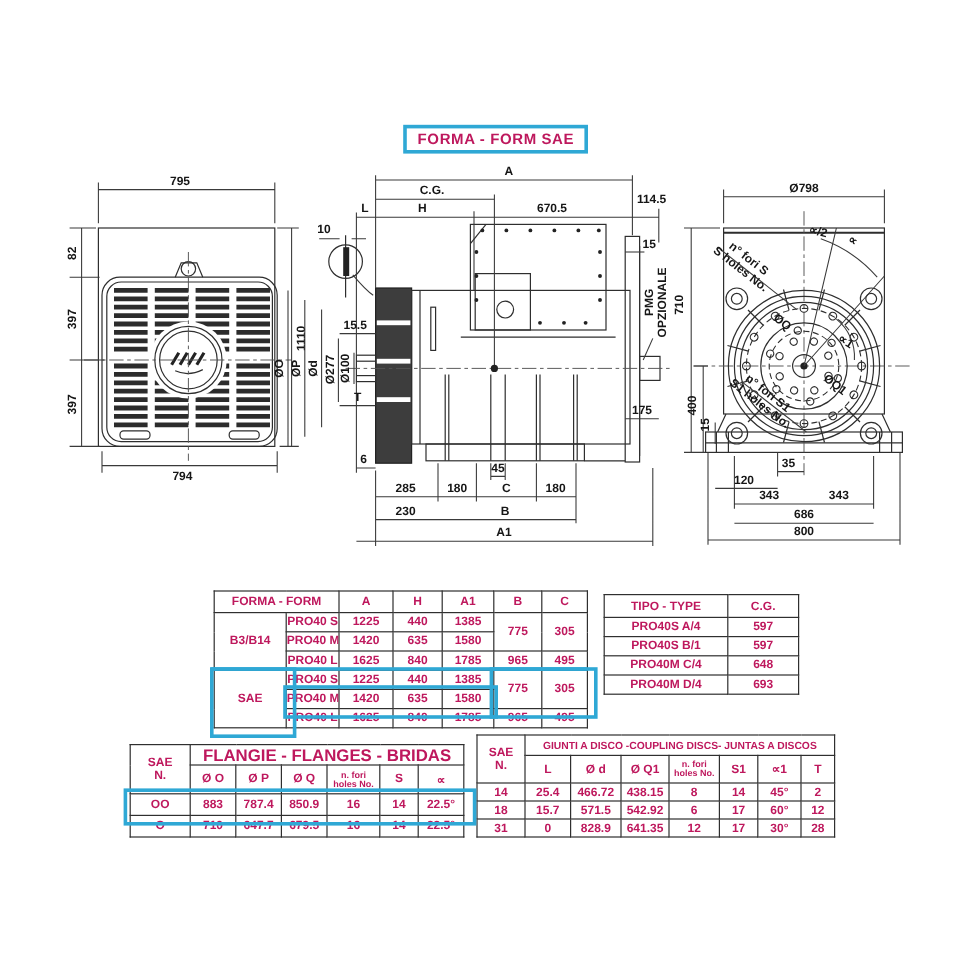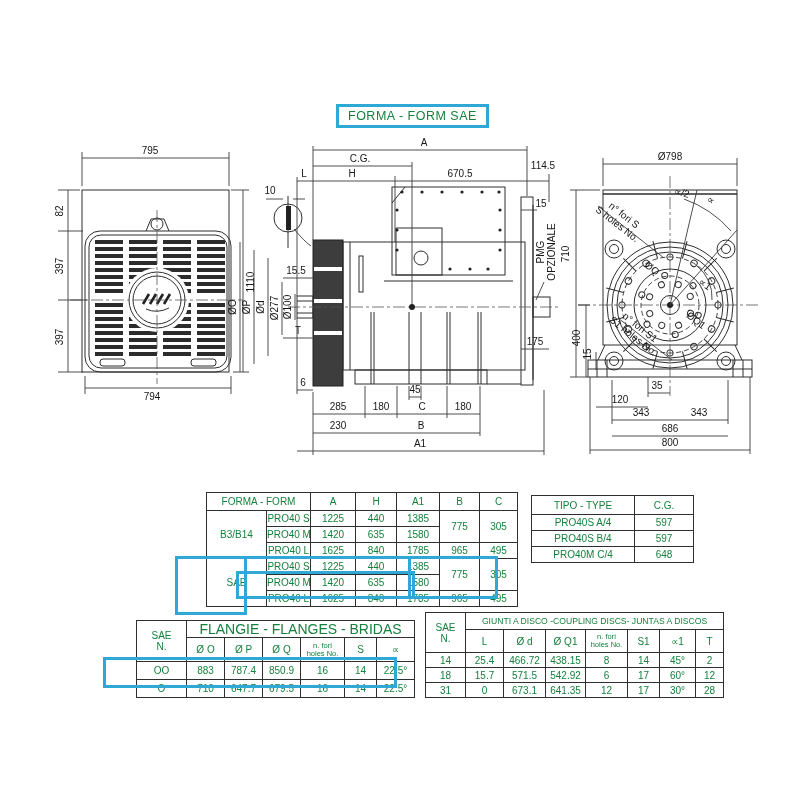--- a/index.html
+++ b/index.html
@@ -1,28 +1,28 @@
 <!DOCTYPE html>
 <html><head>
 <meta charset="utf-8">
 <style>
   html,body{margin:0;padding:0;background:#fff;}
   #root{position:relative;width:800px;height:800px;background:#fff;overflow:hidden;
-        font-family:"Liberation Sans",sans-serif;color:#15803d;}
+        font-family:"Liberation Sans",sans-serif;color:#be185d;font-weight:bold;}
   #drawing{position:absolute;left:0;top:0;}
   #drawing text{font-family:"Liberation Sans",sans-serif;font-size:10px;fill:#161616;text-anchor:middle;}
   .slat{stroke:#2c2c2c;stroke-width:4;fill:none;}
   .ln{stroke:#2e2e2e;fill:none;stroke-width:1;}
   .lt{stroke:#2e2e2e;fill:none;stroke-width:1.6;}
   .cl{stroke:#555;stroke-width:0.8;fill:none;stroke-dasharray:12 3 3 3;}
   .dim{stroke:#3a3a3a;stroke-width:0.9;fill:none;}
   .dsh{stroke:#2e2e2e;fill:none;stroke-width:0.9;stroke-dasharray:5 3;}
   #title-box{position:absolute;left:336px;top:104px;border:3px solid #2fa8d5;
              padding:2px 9px;font-size:12.5px;letter-spacing:0.5px;background:#fff;}
-  table{position:absolute;border-collapse:collapse;table-layout:fixed;background:#fff;margin-left:28px;}
+  table{position:absolute;border-collapse:collapse;table-layout:fixed;background:#fff;}
   td{border:1px solid #2f2f2f;text-align:center;vertical-align:middle;padding:0;
      white-space:nowrap;overflow:hidden;font-size:10px;}
   #form-table{left:178px;top:492px;width:311px;}
   #form-table tr{height:16px;} #form-table tr.hrow{height:18px;}
   #type-table{left:503px;top:495px;width:162px;}
   #type-table tr{height:16px;} #type-table tr.hrow{height:19px;}
   #flange-table{left:108px;top:620px;width:278px;}
   #flange-table tr.t1{height:17px;} #flange-table tr.t2{height:24px;} #flange-table tr.dr{height:18px;}
   #coupling-table{left:397px;top:612px;width:298px;}
   #coupling-table tr.t1{height:17px;} #coupling-table tr.t2{height:23px;} #coupling-table tr.dr{height:15px;}
@@ -343,26 +343,30 @@
     <tbody>
         <tr class="hrow">
       <td>TIPO - TYPE</td>
       <td>C.G.</td>
     </tr>
     <tr>
           <td>PRO40S A/4</td>
           <td>597</td>
         </tr>
     <tr>
-          <td>PRO40S B/4</td>
+          <td>PRO40S B/1</td>
           <td>597</td>
         </tr>
     <tr>
           <td>PRO40M C/4</td>
           <td>648</td>
+        </tr>
+    <tr>
+          <td>PRO40M D/4</td>
+          <td>693</td>
         </tr>
   </tbody>
     </table>
 
   <table id="flange-table">
     <colgroup>
         <col style="width:50px">
         <col style="width:38px">
         <col style="width:38px">
         <col style="width:38px">
@@ -457,21 +461,21 @@
       <td>571.5</td>
       <td>542.92</td>
       <td>6</td>
       <td>17</td>
       <td>60°</td>
       <td>12</td>
     </tr>
     <tr class="dr">
       <td>31</td>
       <td>0</td>
-      <td>673.1</td>
+      <td>828.9</td>
       <td>641.35</td>
       <td>12</td>
       <td>17</td>
       <td>30°</td>
       <td>28</td>
     </tr>
   </tbody>
     </table>
 
   <div class="hline" style="left:176px;top:556px;width:313px;height:3px;"></div>

